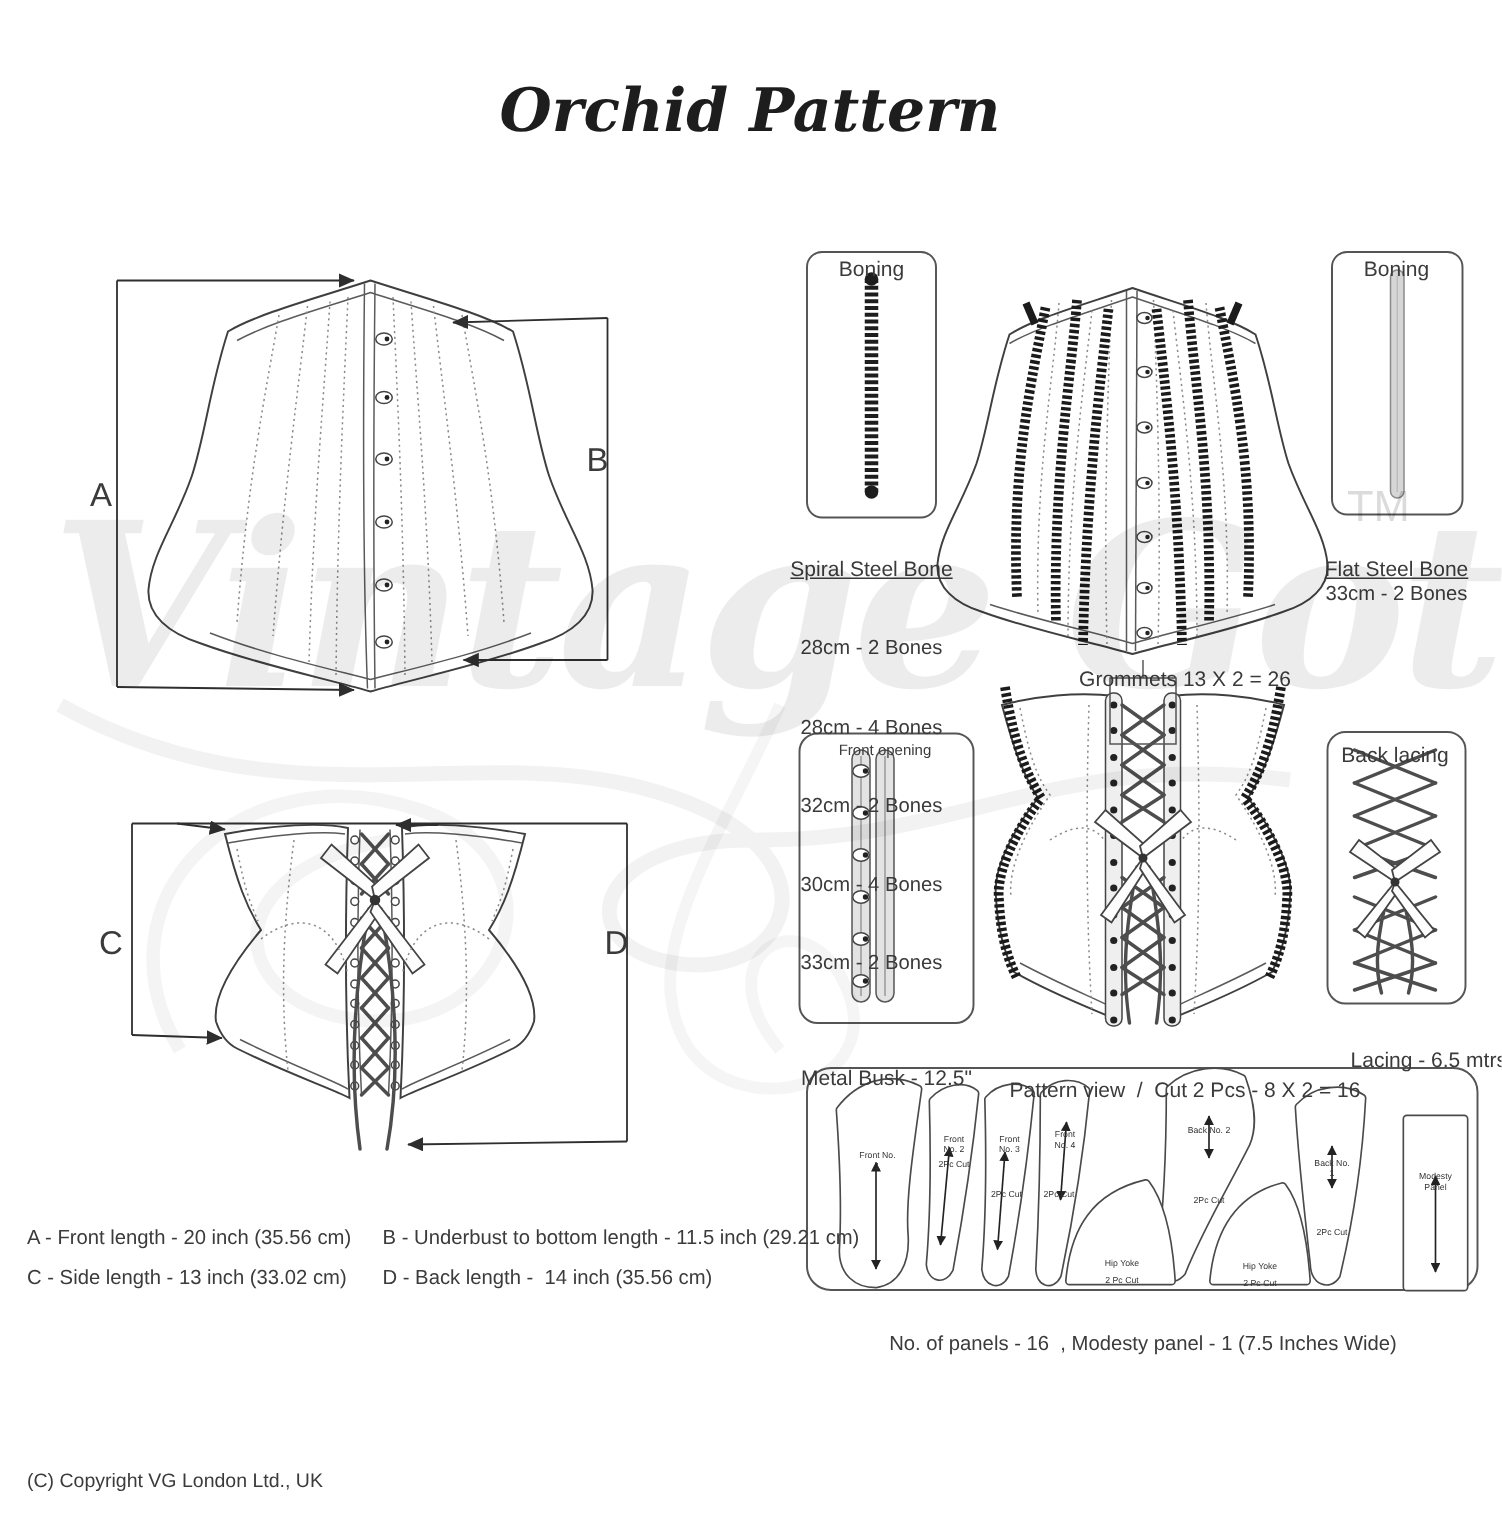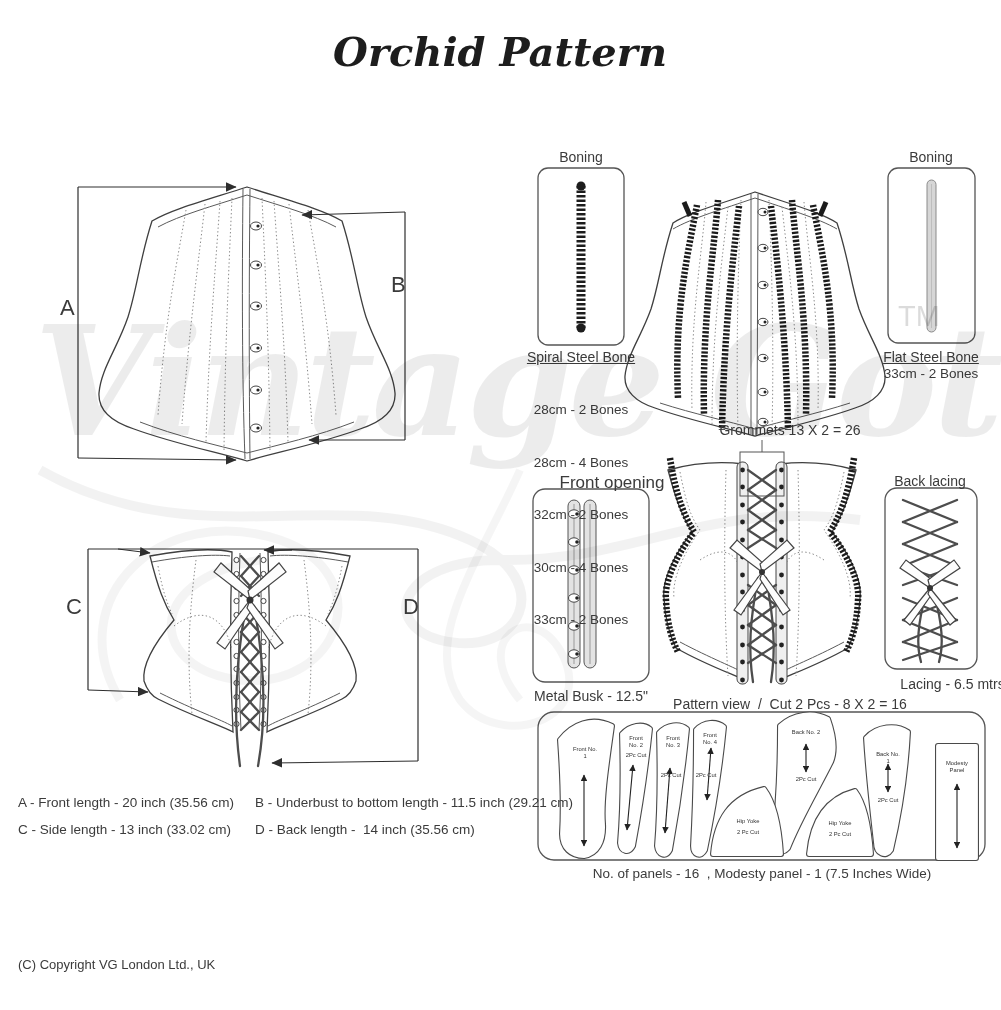--- a/index.html
+++ b/index.html
@@ -1,19 +1,19 @@
 <!DOCTYPE html>
 <html><head>
 <meta charset="utf-8">
 <style>
   html,body{margin:0;padding:0;}
   #canvas{position:relative;width:1001px;height:1010px;background:#ffffff;overflow:hidden;
           font-family:"Liberation Sans", sans-serif;color:#3b3b3b;}
   svg{position:absolute;left:0;top:0;}
-  .txt{position:absolute;white-space:pre;}
+  .txt{position:absolute;white-space:pre;margin-top:22px;}
   .c{transform:translateX(-50%);text-align:center;}
   .serifit{font-family:"DejaVu Serif", serif;font-style:italic;color:#1d1d1d;}
   .sans{font-family:"Liberation Sans", sans-serif;color:#3b3b3b;}
   .u{text-decoration:underline;}
   .tiny{font-size:5.8px;line-height:6.6px;color:#333;white-space:normal;}
   .ln{stroke:#3f3f3f;stroke-width:1.3;fill:none;}
   .fillw{fill:#ffffff;}
   .thin{stroke:#5a5a5a;stroke-width:1;fill:none;}
   .dot{stroke:#8a8a8a;stroke-width:1;fill:none;stroke-dasharray:1.4 2.4;}
   .meas{stroke:#2e2e2e;stroke-width:1.2;fill:none;}
@@ -418,21 +418,21 @@
     <div>30cm - 4 Bones</div>
     <div>33cm - 2 Bones</div>
   </div>
 
   <div class="txt sans c" style="left:931px;top:149px;font-size:14px;">Boning</div>
   <div class="txt sans c u" style="left:931px;top:349px;font-size:14px;">Flat Steel Bone</div>
   <div class="txt sans c" style="left:931px;top:366px;font-size:13.5px;">33cm - 2 Bones</div>
 
   <div class="txt sans c" style="left:790px;top:422px;font-size:14px;">Grommets 13 X 2 = 26</div>
 
-  <div class="txt sans c" style="left:612px;top:473px;font-size:17px;">Front opening</div>
+  <div class="txt sans c" style="left:590px;top:473px;font-size:10px;">Front opening</div>
   <div class="txt sans c" style="left:591px;top:688px;font-size:14px;">Metal Busk - 12.5"</div>
 
   <div class="txt sans c" style="left:930px;top:473px;font-size:14px;">Back lacing</div>
   <div class="txt sans c" style="left:931px;top:676px;font-size:14px;padding-left:43px;">Lacing - 6.5 mtrs</div>
 
   <div class="txt sans c" style="left:790px;top:696px;font-size:14px;">Pattern view  /  Cut 2 Pcs - 8 X 2 = 16</div>
   <div class="txt sans c" style="left:762px;top:866px;font-size:13.5px;">No. of panels - 16  , Modesty panel - 1 (7.5 Inches Wide)</div>
 
   <div class="txt tiny c" style="left:585px;top:746px;width:26px;">Front No. 1</div>
   <div class="txt tiny c" style="left:636px;top:735px;width:24px;">Front No. 2</div>

